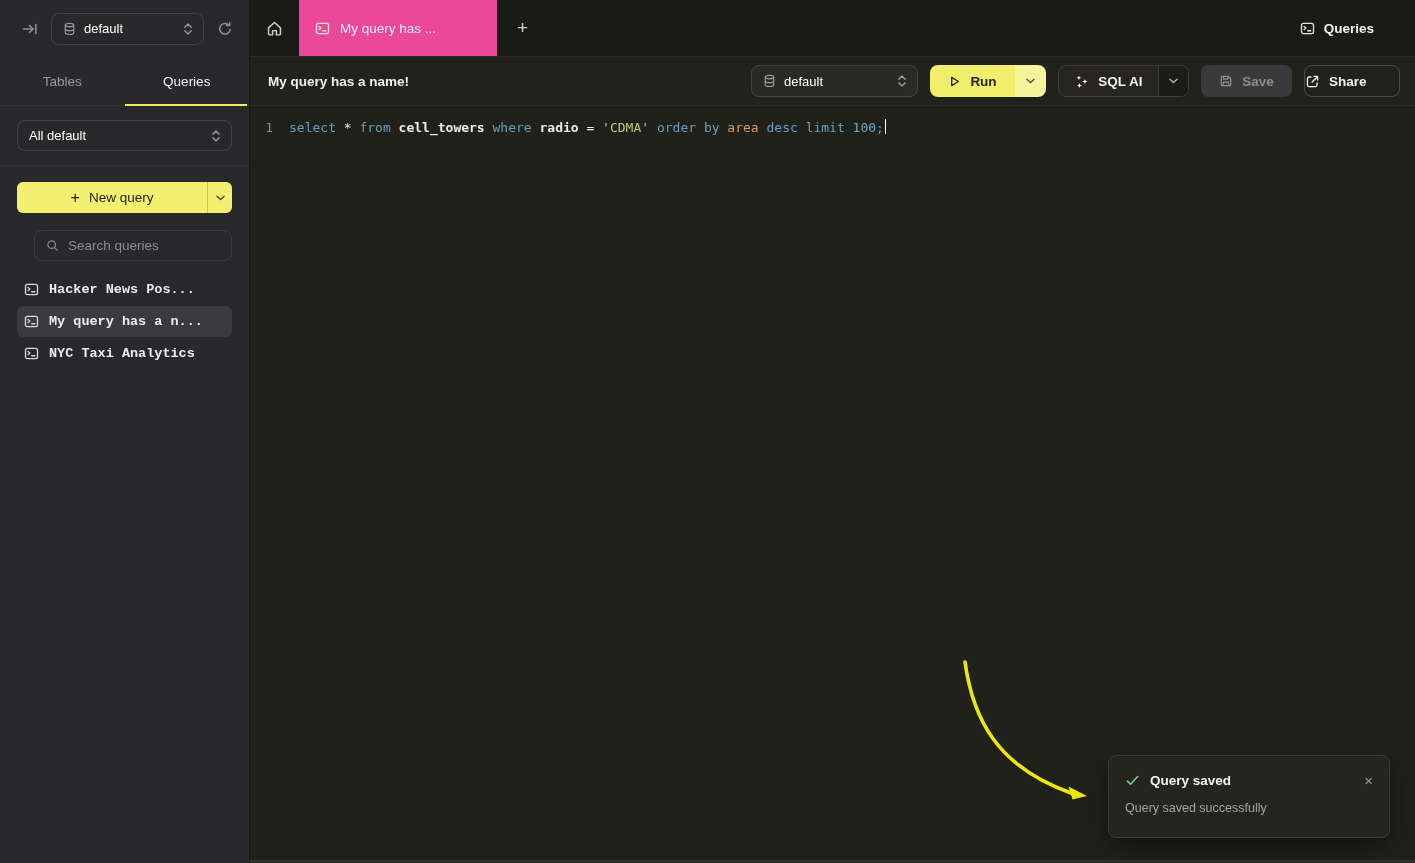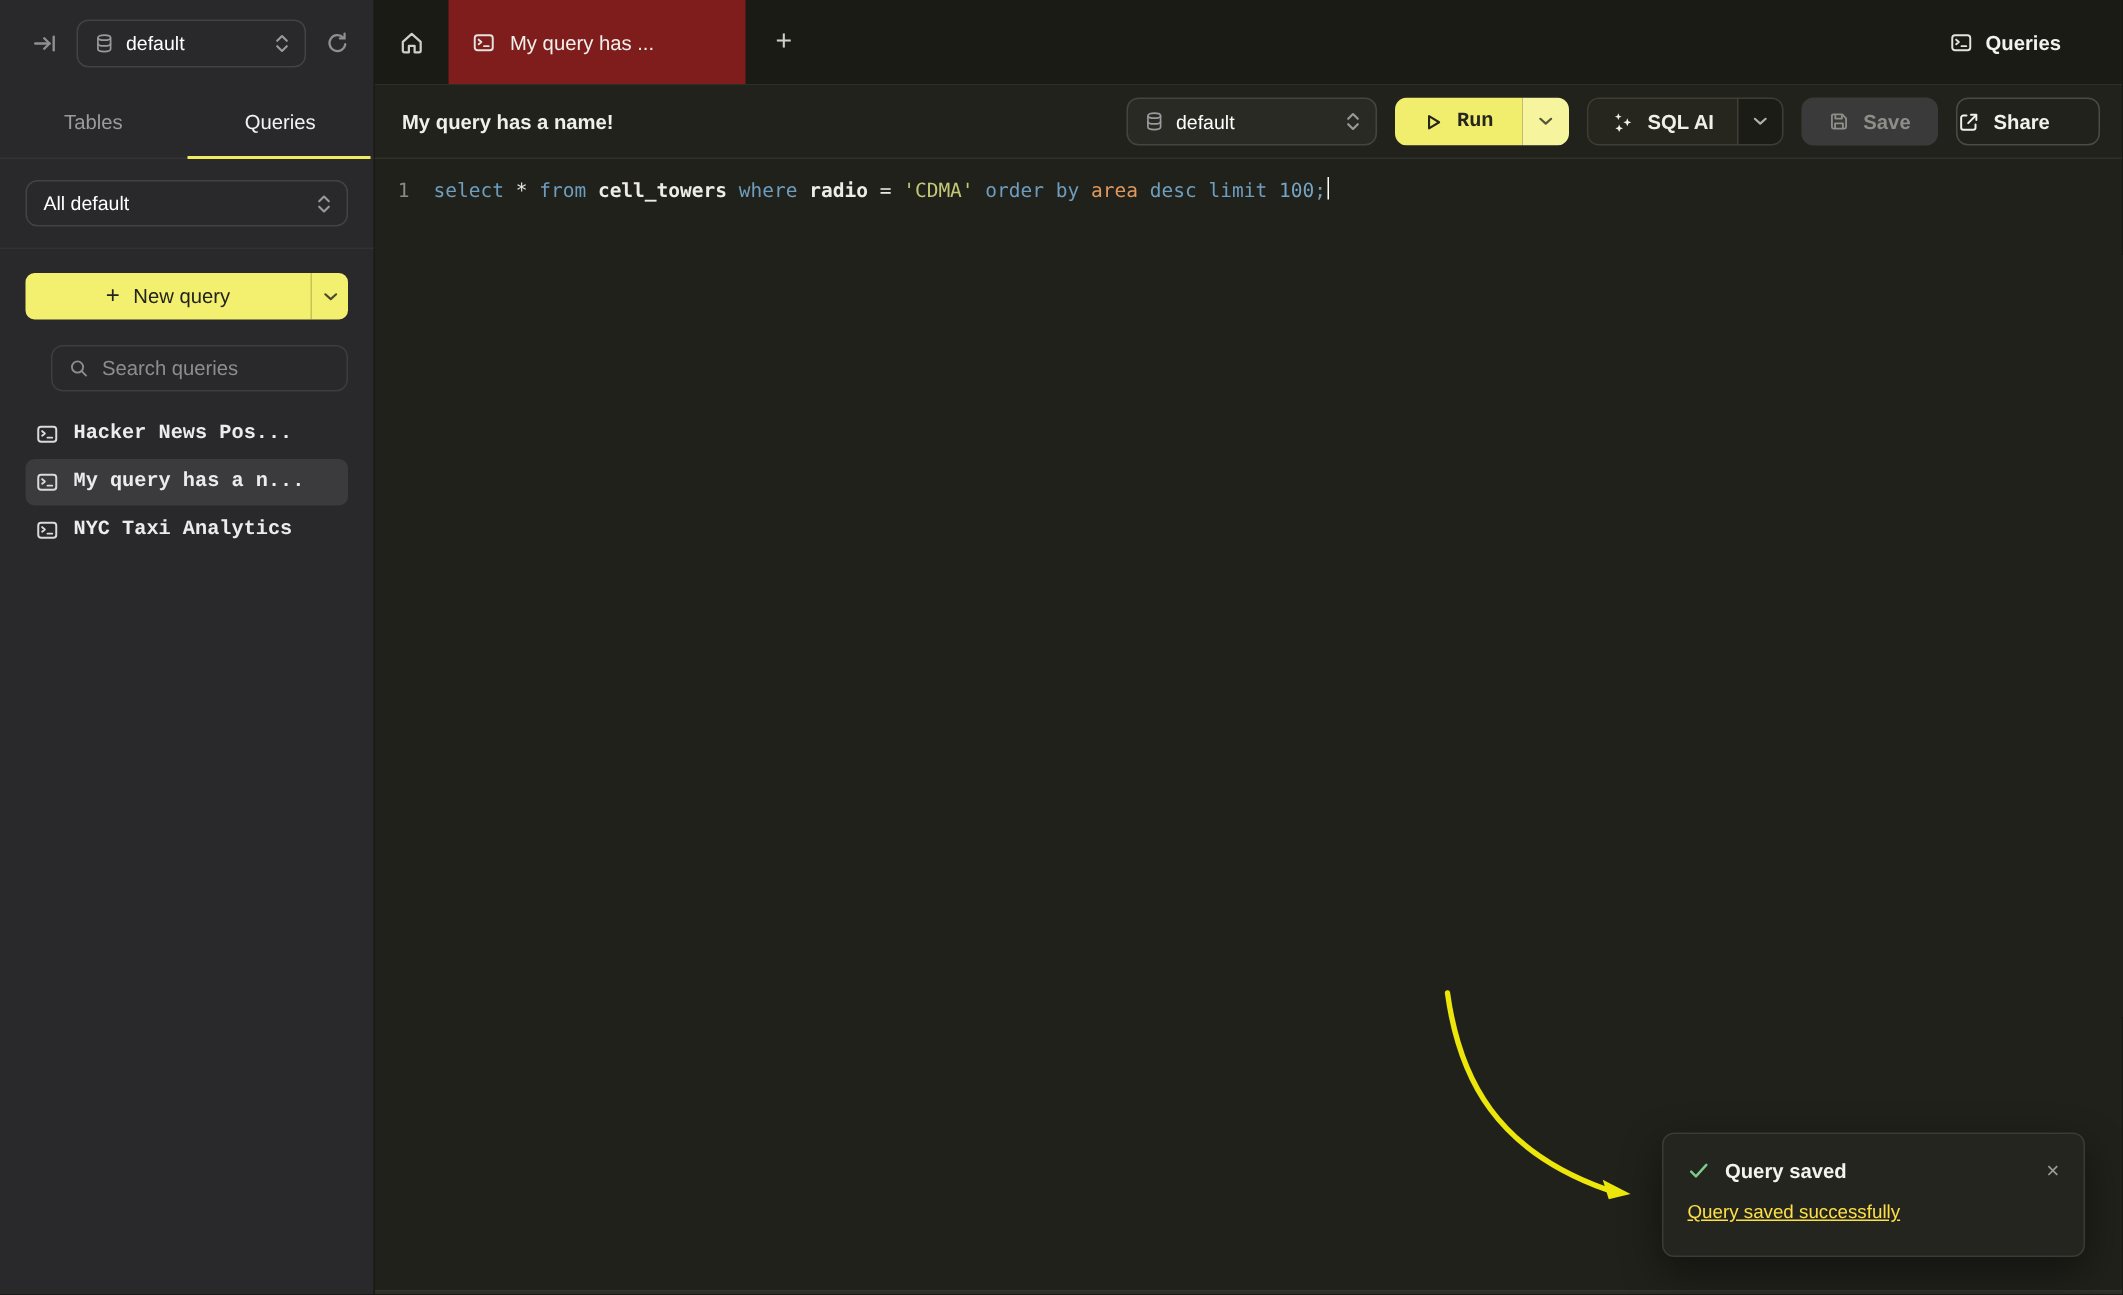--- a/index.html
+++ b/index.html
@@ -73,21 +73,21 @@
   .query-item .q-ic{ color:#dadadc; flex:none; }
   .query-item.active{ background:#3b3b3e; }
 
   
   .topbar{
     position:absolute; left:250px; top:0; width:1165px; height:57px;
     background:#1b1b16; border-bottom:1px solid #2e2e28; display:flex; align-items:stretch;
   }
   .home-cell{ width:49px; display:flex; align-items:center; justify-content:center; color:#cfcfc8; cursor:pointer; }
   .editor-tab{
-    width:198px; background:#7f1d1d; display:flex; align-items:center; gap:10px;
+    width:198px; background:#ec4899; display:flex; align-items:center; gap:10px;
     padding:0 16px; cursor:pointer;
   }
   .editor-tab .q-ic{ color:#e4e4de; flex:none; }
   .editor-tab .tab-label{ font-size:13.5px; font-weight:500; color:#f0f0ec; white-space:nowrap; }
   .plus-cell{ width:51px; display:flex; align-items:center; justify-content:center; color:#cfcfc8; font-size:19px; cursor:pointer; }
   .topbar-spacer{ flex:1; }
   .queries-indicator{
     display:flex; align-items:center; gap:9px; margin-right:41px; color:#f2f2ee;
     font-size:13.5px; font-weight:600; cursor:pointer;
   }
@@ -98,21 +98,21 @@
     position:absolute; left:250px; top:57px; width:1165px; height:49px;
     background:#22221c; border-bottom:1px solid #30302a;
     display:flex; align-items:center; padding:0 15px 0 18px;
   }
   .editor-title{ font-size:13.5px; font-weight:600; color:#f0f0eb; }
   .header-actions{ margin-left:auto; display:flex; align-items:center; gap:12px; }
   .header-actions .select-box{ width:167px; height:32px; background:#2a2a24; border-color:#45453d; }
   .run-split{ display:flex; height:32px; border-radius:8px; overflow:hidden; cursor:pointer; }
   .run-main{
     width:85px; background:#f1ee6d; color:#26261c; display:flex; align-items:center;
-    justify-content:center; gap:9px; font-size:13.5px; font-weight:600; border:none; font-family:Liberation Mono, monospace; cursor:pointer;
+    justify-content:center; gap:9px; font-size:13.5px; font-weight:600; border:none; font-family:Liberation Sans, sans-serif; cursor:pointer;
   }
   .run-dd{ width:31px; background:#f6f49c; display:flex; align-items:center; justify-content:center; color:#55553a; border:none; cursor:pointer; }
   .sqlai-split{
     display:flex; height:32px; border:1px solid #3e3e37; border-radius:8px; overflow:hidden; cursor:pointer;
   }
   .sqlai-main{
     width:99px; background:#26261f; color:#f0f0ea; display:flex; align-items:center;
     justify-content:center; gap:9px; font-size:13.5px; font-weight:600; border:none; font-family:inherit; cursor:pointer;
   }
   .sqlai-dd{ width:30px; background:#1c1c17; display:flex; align-items:center; justify-content:center; color:#b0b0a8; border:none; border-left:1px solid #3e3e37; cursor:pointer; }
@@ -154,21 +154,21 @@
 
   
   .toast{
     position:absolute; left:1108px; top:755px; width:282px; height:83px;
     background:#25251f; border:1px solid #3b3b34; border-radius:8px;
     box-shadow:0 10px 28px rgba(0,0,0,.45); padding:17px 16px 0 16px;
   }
   .toast-head{ display:flex; align-items:center; gap:10px; }
   .toast-title{ font-size:13.5px; font-weight:700; color:#f4f4ef; }
   .toast-close{ margin-left:auto; background:none; border:none; color:#9c9c96; font-size:15px; line-height:1; cursor:pointer; font-family:inherit; }
-  .toast-msg{ margin-top:13px; font-size:12.5px; color:#fde047;text-decoration:underline; }
+  .toast-msg{ margin-top:13px; font-size:12.5px; color:#a3a3a3; }
 
   
   .anno-arrow{ position:absolute; left:940px; top:648px; pointer-events:none; }
 </style>
 </head>
 <body>
 
 <div id="app">
 
   <aside class="sidebar">

